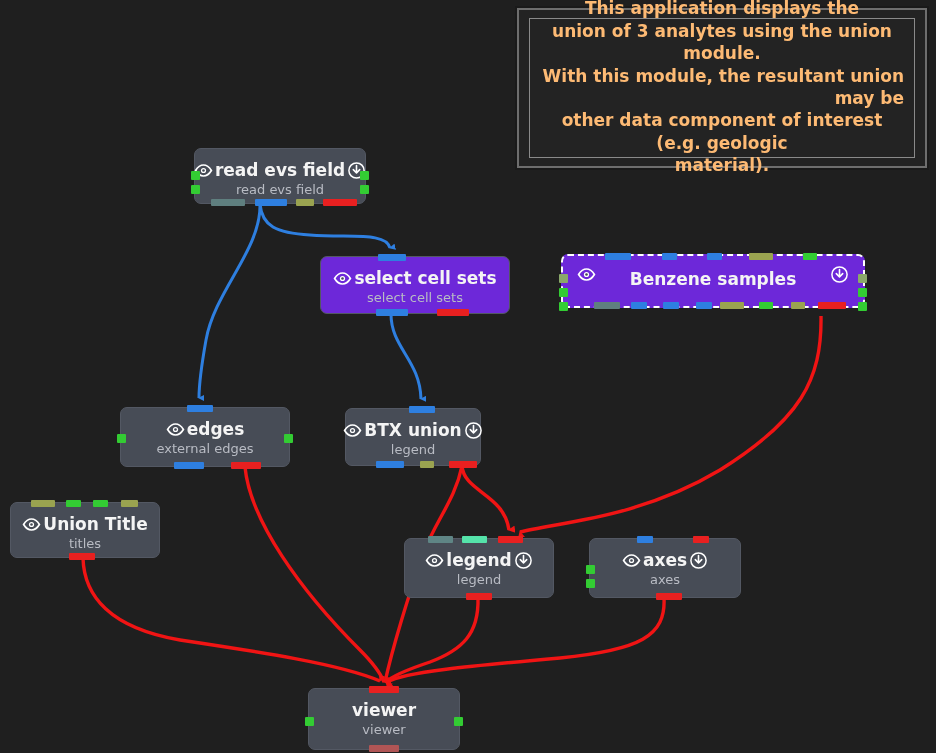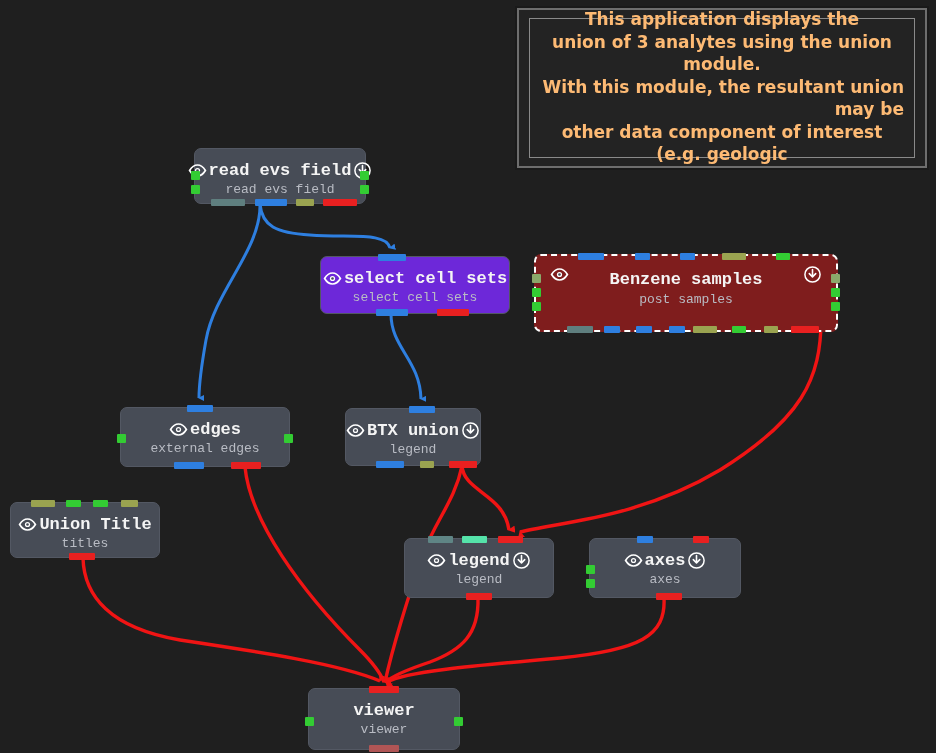--- a/index.html
+++ b/index.html
@@ -40,21 +40,20 @@
   }
   .infobox p.gap{text-align:right;}
 
   
   .node{
     position:absolute;
     background:#474c56;
     border-radius:7px;
     box-sizing:border-box;
     border:1px solid #535863;
-    font-family:Liberation Mono, monospace;
   }
   .node.selected{
     border:2px dashed #ffffff;
     background:#474c56;
   }
   .node .row{
     position:absolute;
     left:0;right:0;top:8px;
     display:flex;align-items:center;justify-content:center;
     gap:2px;
@@ -129,20 +128,21 @@
 
     <path d="M664,598 C666,636 640,650 560,658 C470,666 404,672 387,682" fill="none" stroke="#f01414" stroke-width="3.4" marker-end="url(#arrowRed)"></path>
   </svg>
 
   <div class="infobox" style="left:517px;top:8px;width:410px;height:160px;">
     <div class="inner">
       <p>This application displays the</p>
       <p>union of 3 analytes using the union module.</p>
       <p class="gap">With this module, the resultant union may be</p>
       <p>other data component of interest (e.g. geologic</p>
+      <p>material).</p>
     </div>
   </div>
 
   <div id="nodes-layer">
       <div class="node" style="left: 194px; top: 148px; width: 172px; height: 56px; background: rgb(71, 76, 86);">
         <div class="row">
           <span class="ico">
             <svg width="19" height="19" viewBox="0 0 19 19">
               <path d="M1.6 9.5 C4.2 5.2 8 4 9.5 4 C11 4 14.8 5.2 17.4 9.5 C14.8 13.8 11 15 9.5 15 C8 15 4.2 13.8 1.6 9.5 Z" fill="none" stroke="#ffffff" stroke-width="1.7"></path>
               <circle cx="9.5" cy="9.5" r="2.6" fill="#ffffff"></circle>
@@ -176,38 +176,37 @@
               <circle cx="9.5" cy="9.5" r="1.3" fill="#474c56"></circle>
             </svg>
           </span>
           <span class="title">select cell sets</span>
         </div>
         <div class="sub">select cell sets</div>
         <div class="port top" style="left:57px;width:28px;background:#2e7fe0;"></div>
         <div class="port bot" style="left:55px;width:32px;background:#2e7fe0;"></div>
         <div class="port bot" style="left:116px;width:32px;background:#e82020;"></div>
       </div>
-      <div class="node selected wide" style="left: 534px; top: 254px; width: 304px; height: 78px; background: #7f1d1d;">
+      <div class="node selected wide" style="left: 561px; top: 254px; width: 304px; height: 54px; background: #6d28d9;">
         <div class="ico-abs" style="left:14px;"><span class="ico">
             <svg width="19" height="19" viewBox="0 0 19 19">
               <path d="M1.6 9.5 C4.2 5.2 8 4 9.5 4 C11 4 14.8 5.2 17.4 9.5 C14.8 13.8 11 15 9.5 15 C8 15 4.2 13.8 1.6 9.5 Z" fill="none" stroke="#ffffff" stroke-width="1.7"></path>
               <circle cx="9.5" cy="9.5" r="2.6" fill="#ffffff"></circle>
               <circle cx="9.5" cy="9.5" r="1.3" fill="#474c56"></circle>
             </svg>
           </span></div>
         <div class="ico-abs" style="right:14px;"><span class="ico">
             <svg width="19" height="19" viewBox="0 0 19 19">
               <circle cx="9.5" cy="9.5" r="7.6" fill="none" stroke="#ffffff" stroke-width="1.5"></circle>
               <path d="M9.5 4.6 L9.5 11.4 M6.3 8.6 L9.5 12 L12.7 8.6" fill="none" stroke="#ffffff" stroke-width="1.6" stroke-linecap="round" stroke-linejoin="round"></path>
             </svg>
           </span></div>
         <div class="row">
           <span class="title">Benzene samples</span>
         </div>
-        <div class="sub">post samples</div>
         <div class="port top" style="left:42px;width:26px;background:#2e7fe0;"></div>
         <div class="port top" style="left:99px;width:15px;background:#2e7fe0;"></div>
         <div class="port top" style="left:144px;width:15px;background:#2e7fe0;"></div>
         <div class="port top" style="left:186px;width:24px;background:#9aa350;"></div>
         <div class="port top" style="left:240px;width:14px;background:#33cc33;"></div>
         <div class="port bot" style="left:31px;width:26px;background:#5f7f7f;"></div>
         <div class="port bot" style="left:68px;width:16px;background:#2e7fe0;"></div>
         <div class="port bot" style="left:100px;width:16px;background:#2e7fe0;"></div>
         <div class="port bot" style="left:133px;width:16px;background:#2e7fe0;"></div>
         <div class="port bot" style="left:157px;width:24px;background:#9aa350;"></div>

